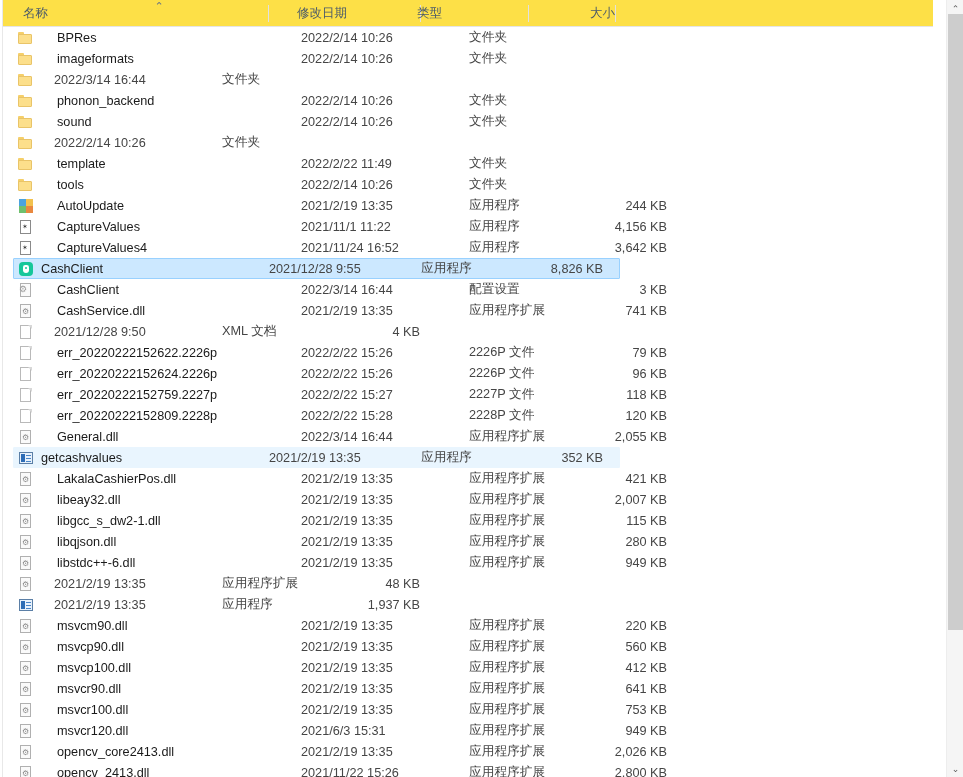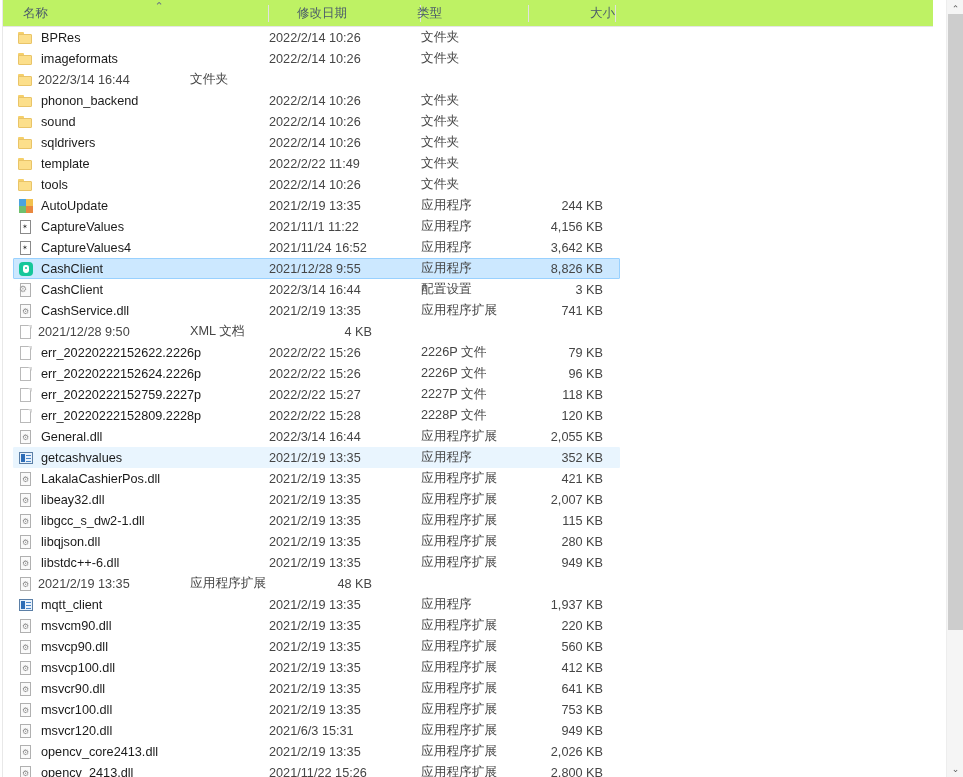--- a/index.html
+++ b/index.html
@@ -19,21 +19,21 @@
   .left-edge {
     position: absolute;
     left: 2px; top: 0; width: 1px; height: 777px;
     background: #e8e8e8;
   }
   
   .col-header {
     position: absolute;
     left: 3px; top: 0;
     width: 930px; height: 27px;
-    background: #bef264;
+    background: #fde047;
     border-bottom: 1px solid #e5e5e5;
   }
   .hdr-cell {
     position: absolute;
     top: 0; height: 26px;
     display: flex; align-items: center;
     font-size: 12.5px;
     color: #4a5a6a;
     padding-left: 10px;
     white-space: nowrap;
@@ -74,21 +74,21 @@
   .row.selected {
     background: #cce8ff;
     border: 1px solid #99d1ff;
     border-radius: 1px;
   }
   .row.hover {
     background: #e9f5fe;
     border: 1px solid #e9f5fe;
     border-radius: 1px;
   }
-  .row.plain { border: 1px solid transparent; }
+  .row.plain { border: 1px solid transparent; gap: 16px; }
 
   .c-icon {
     width: 24px; min-width: 24px;
     display: flex; align-items: center; justify-content: center;
   }
   .c-name {
     width: 231px; min-width: 231px;
     padding-left: 3px;
     overflow: hidden; text-overflow: ellipsis;
   }
@@ -329,21 +329,20 @@
         <span class="c-type">文件夹</span>
         <span class="c-size"></span>
       </div>
       <div class="row plain">
         <span class="c-icon">
           <span class="ico folder">
             <span class="tab"></span>
             <span class="body"></span>
           </span>
         </span>
-        <span class="c-name">sqldrivers</span>
         <span class="c-date">2022/2/14 10:26</span>
         <span class="c-type">文件夹</span>
         <span class="c-size"></span>
       </div>
       <div class="row plain">
         <span class="c-icon">
           <span class="ico folder">
             <span class="tab"></span>
             <span class="body"></span>
           </span>
@@ -600,21 +599,20 @@
       <div class="row plain">
         <span class="c-icon">
           <span class="ico winapp">
             <span class="frame"></span>
             <span class="bar"></span>
             <span class="l1"></span>
             <span class="l2"></span>
             <span class="l3"></span>
           </span>
         </span>
-        <span class="c-name">mqtt_client</span>
         <span class="c-date">2021/2/19 13:35</span>
         <span class="c-type">应用程序</span>
         <span class="c-size">1,937 KB</span>
       </div>
       <div class="row plain">
         <span class="c-icon">
           <span class="ico dll">
             <span class="page"></span>
             <span class="mark">⚙</span>
           </span>

